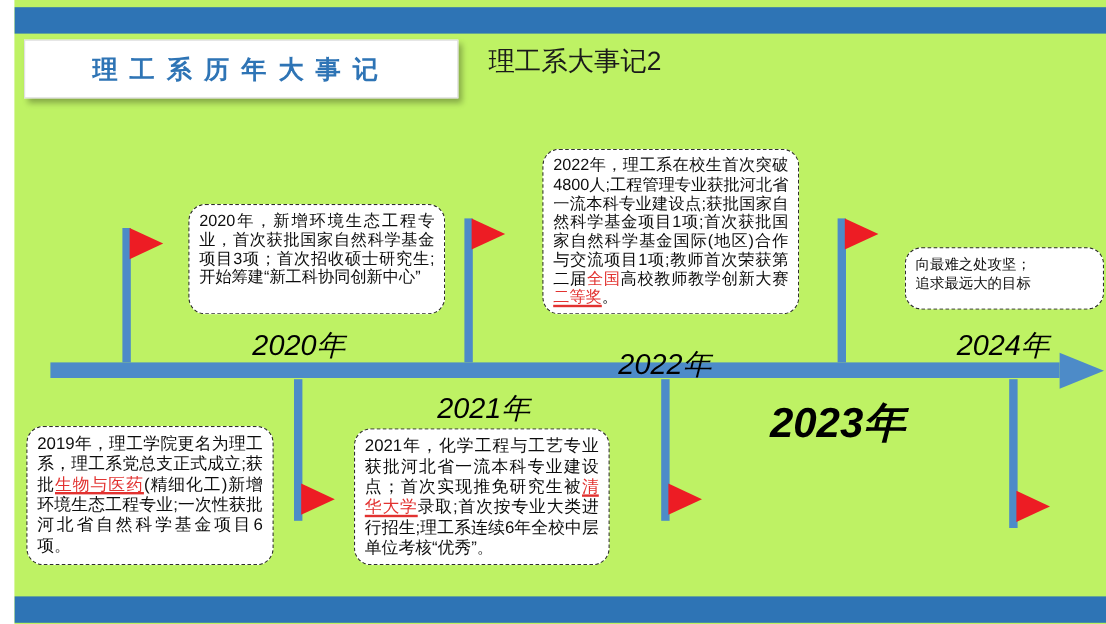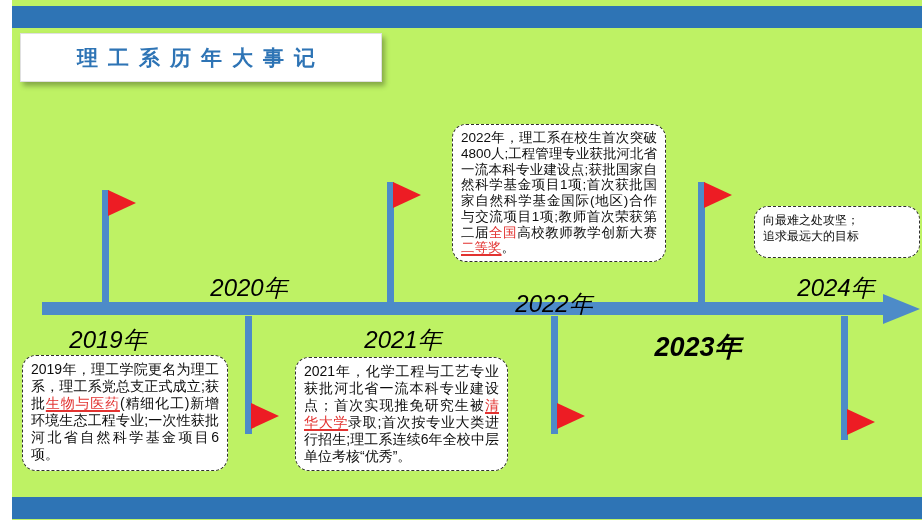--- a/index.html
+++ b/index.html
@@ -23,21 +23,21 @@
   #timeline-arrowhead{
     position:absolute;left:871px;top:294px;width:0;height:0;
     border-left:37px solid #4d8bc8;border-top:15px solid transparent;border-bottom:15px solid transparent;
   }
   .stem{position:absolute;width:7px;background:#4d8bc8;}
   .flag{
     position:absolute;width:0;height:0;
     border-left:28px solid #ed1c24;border-top:13px solid transparent;border-bottom:13px solid transparent;
   }
   .year{position:absolute;transform:translateX(-50%);font-size:24px;color:#000;white-space:nowrap;font-style:italic;}
-  .year-bold{font-weight:bold;font-size:27px;}
+  .year-bold{font-weight:bold;font-size:35px;}
   
   .ebox{
     position:absolute;background:#fff;border:1.6px dashed #2f2f2f;border-radius:14px;
     padding:5px 8px;font-size:13.5px;line-height:1.17;text-align:justify;color:#0d0d0d;
   }
   .ebox-lower{font-size:14px;line-height:1.21;}
   .ebox-motto{font-size:12px;line-height:1.35;text-align:left;white-space:pre-line;}
   .seg-red{color:#e23230;}
   .seg-red-underline{
     color:#e23230;text-decoration:underline;text-decoration-thickness:1.5px;text-underline-offset:2px;
@@ -47,20 +47,21 @@
 <body>
 
 <div id="canvas">
 
   <div class="bar-band" style="top:6px;"></div>
   <div class="bar-band" style="top:497px;"></div>
 
   <div id="title-chip">
     <span class="chip-text">理工系历年大事记</span>
   </div>
+  <div id="slide-subtitle">理工系大事记2</div>
 
   <div id="timeline-bar"></div>
   <div id="timeline-arrowhead"></div>
 
   <div class="stem" style="left:90px;top:190px;height:112px;"></div>
   <div class="stem" style="left:375px;top:182px;height:120px;"></div>
   <div class="stem" style="left:686px;top:182px;height:120px;"></div>
 
   <div class="stem" style="left:233px;top:316px;height:118px;"></div>
   <div class="stem" style="left:539px;top:316px;height:118px;"></div>
@@ -70,24 +71,24 @@
   <div class="flag" style="left:381px;top:182px;"></div>
   <div class="flag" style="left:692px;top:182px;"></div>
   <div class="flag" style="left:239px;top:403px;"></div>
   <div class="flag" style="left:545px;top:403px;"></div>
   <div class="flag" style="left:835px;top:409px;"></div>
 
   <div class="year" style="left:237px;top:272px;">2020年</div>
   <div class="year" style="left:542px;top:288px;">2022年</div>
   <div class="year" style="left:824px;top:272px;">2024年</div>
 
-  <div class="year" style="left:96px;top:324px;">2019年</div>
   <div class="year" style="left:391px;top:324px;">2021年</div>
   <div class="year year-bold" style="left:686px;top:329px;">2023年</div>
 
+  <div class="ebox" style="left:145px;top:170px;width:196px;min-height:80px;"><span>2020年，新增环境生态工程专业，首次获批国家自然科学基金项目3项；首次招收硕士研究生;开始筹建“新工科协同创新中心”</span></div>
 
   <div class="ebox" style="left:440px;top:124px;width:196px;min-height:122px;"><span>2022年，理工系在校生首次突破4800人;工程管理专业获批河北省一流本科专业建设点;获批国家自然科学基金项目1项;首次获批国家自然科学基金国际(地区)合作与交流项目1项;教师首次荣获第二届</span><span class="seg-red">全国</span><span>高校教师教学创新大赛</span><span class="seg-red-underline">二等奖</span><span>。</span></div>
 
   <div class="ebox ebox-motto" style="left:742px;top:206px;width:148px;min-height:40px;"><span>向最难之处攻坚；
 追求最远大的目标</span></div>
 
   <div class="ebox ebox-lower" style="left:10px;top:355px;width:188px;min-height:104px;"><span>2019年，理工学院更名为理工系，理工系党总支正式成立;获批</span><span class="seg-red-underline">生物与医药</span><span>(精细化工)新增环境生态工程专业;一次性获批河北省自然科学基金项目6项。</span></div>
 
   <div class="ebox ebox-lower" style="left:283px;top:357px;width:195px;min-height:102px;"><span>2021年，化学工程与工艺专业获批河北省一流本科专业建设点；首次实现推免研究生被</span><span class="seg-red-underline">清华大学</span><span>录取;首次按专业大类进行招生;理工系连续6年全校中层单位考核“优秀”。</span></div>
 

